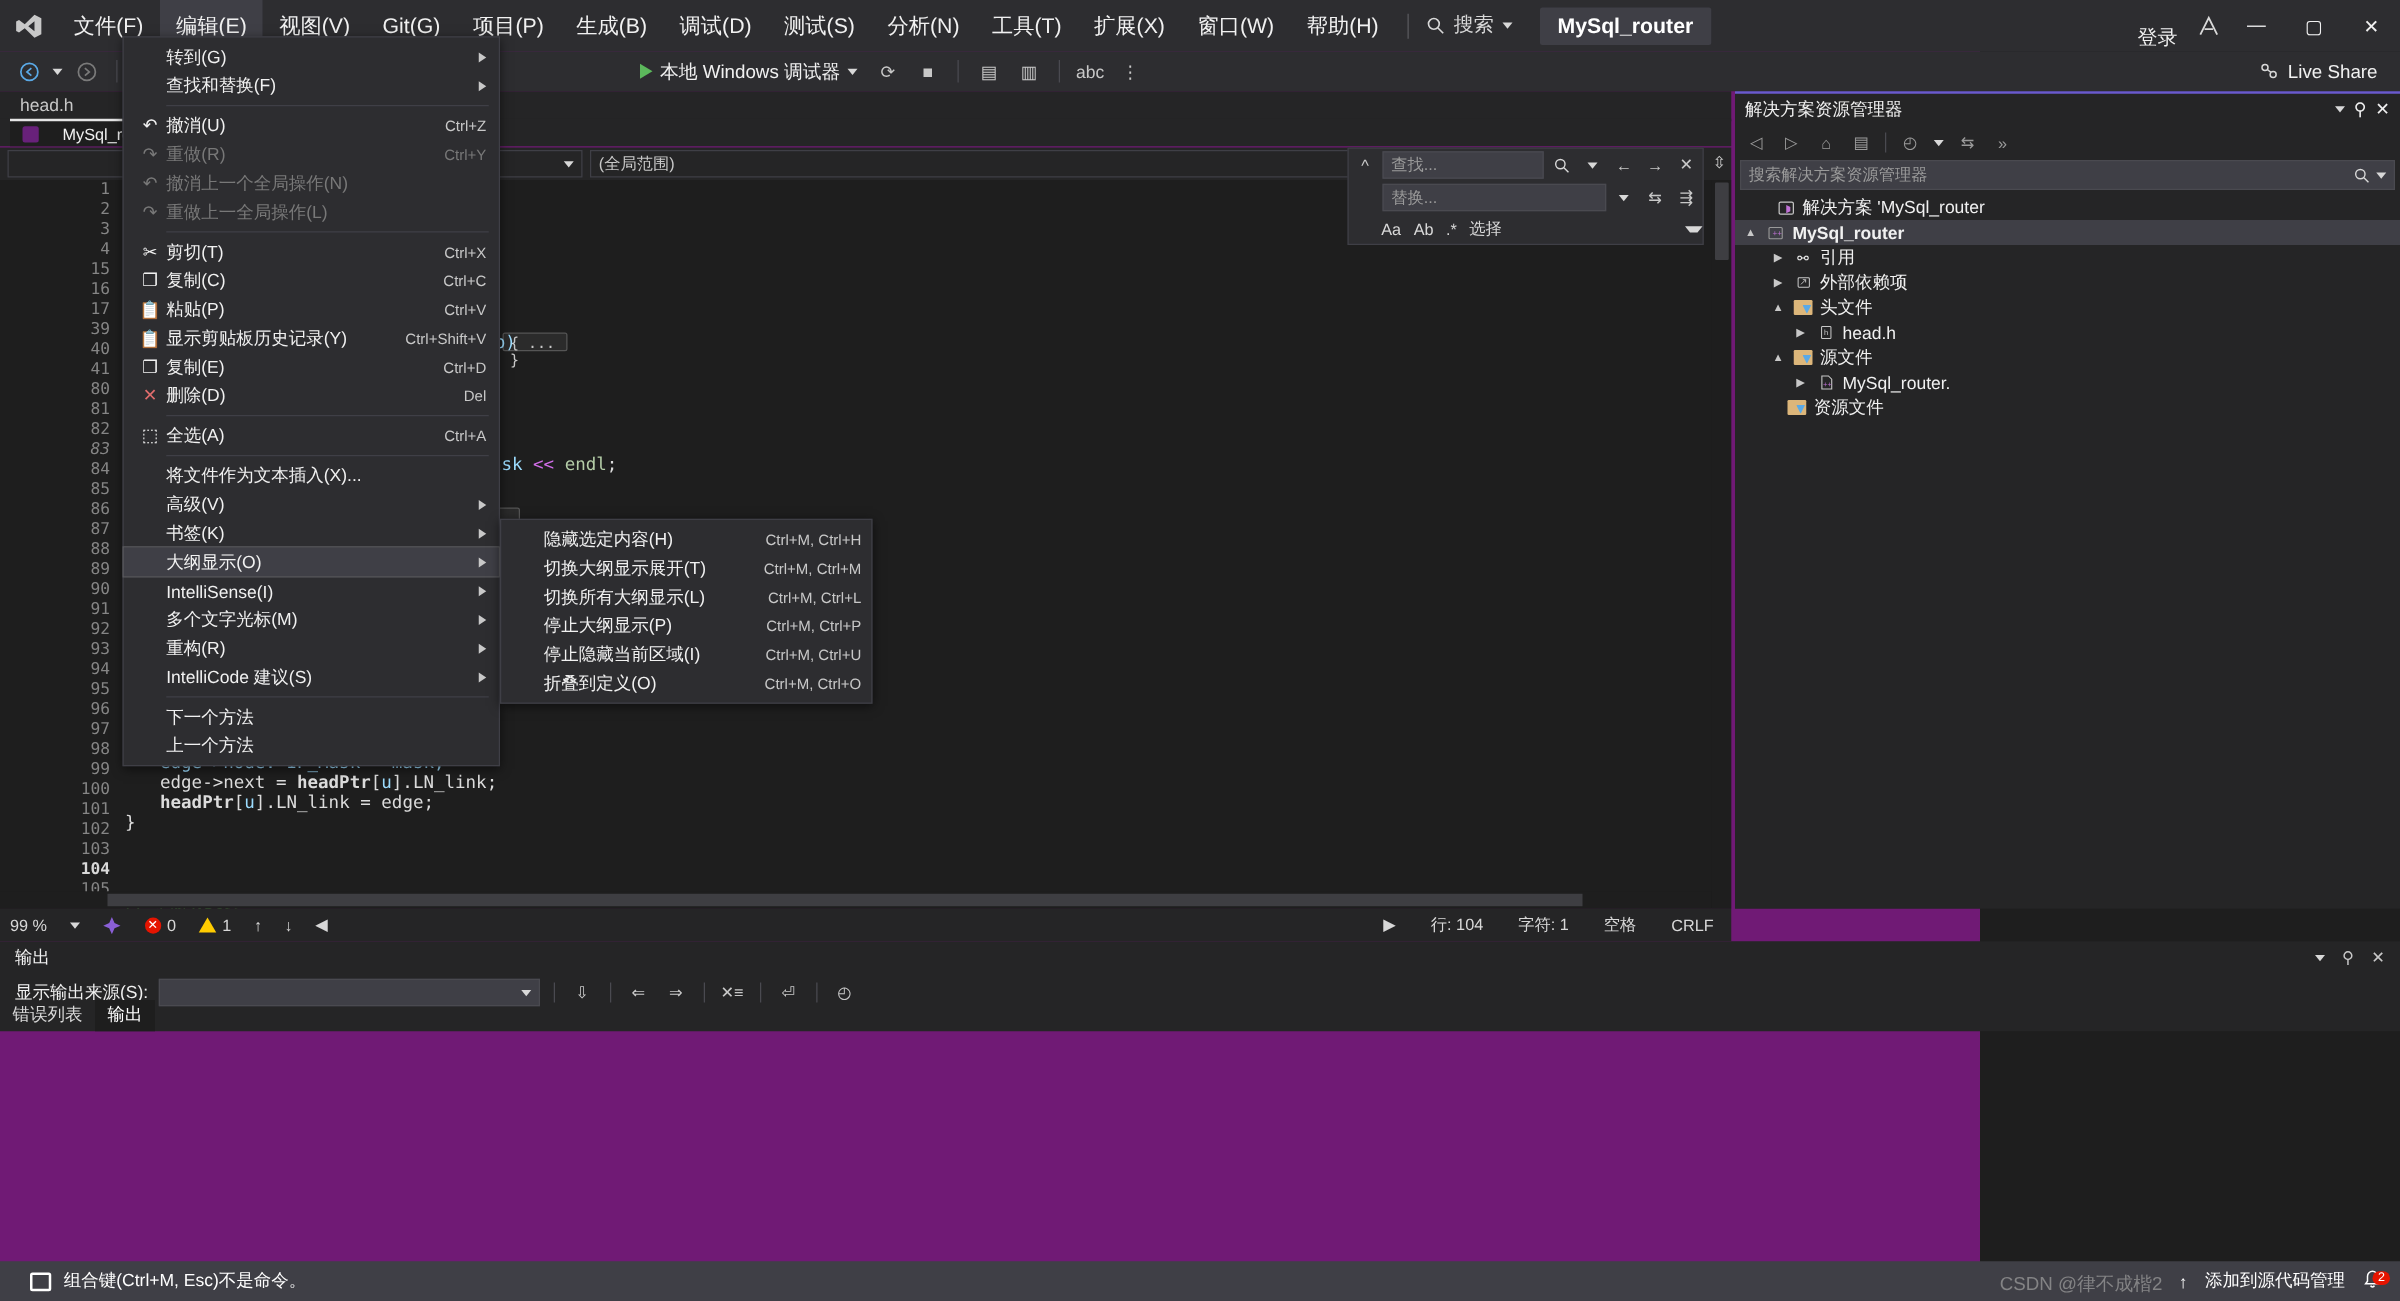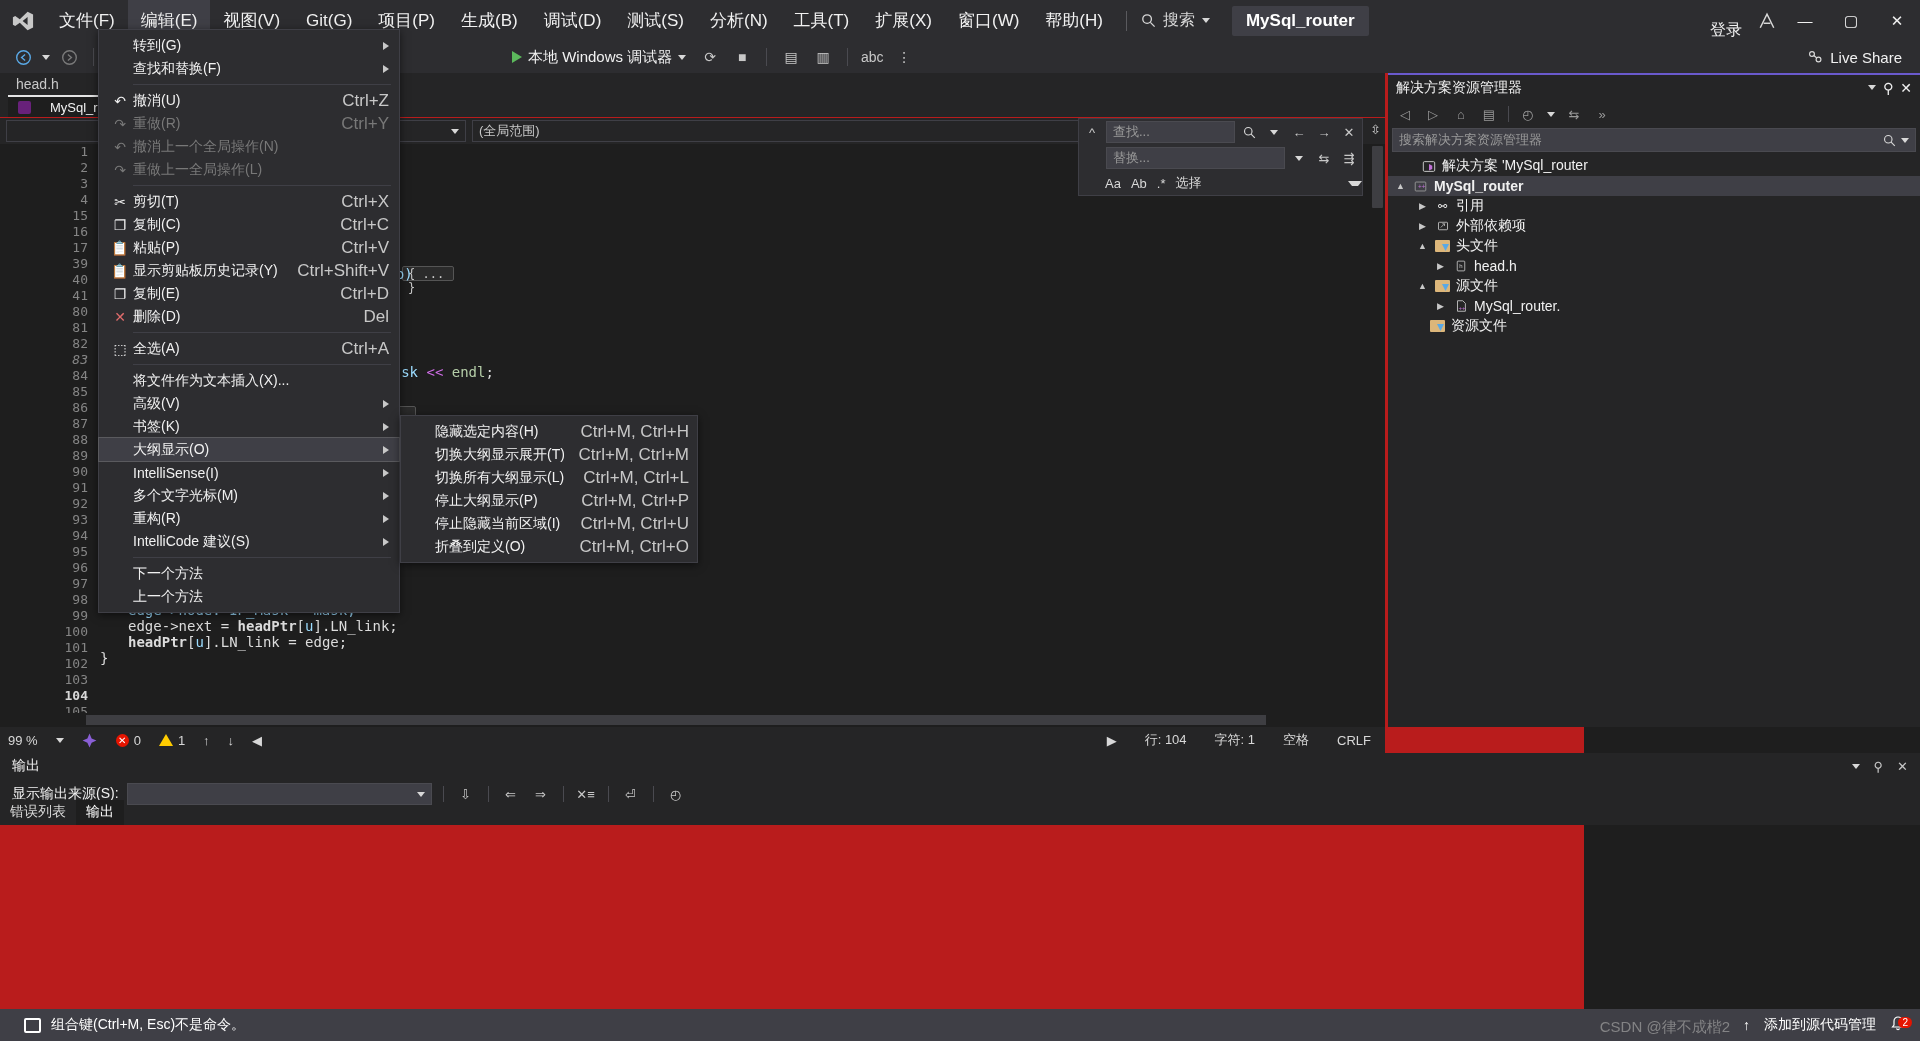--- a/index.html
+++ b/index.html
@@ -3,21 +3,21 @@
 <meta charset="utf-8">
 <style>
   * { box-sizing: border-box; margin: 0; padding: 0; }
   html, body {
     width: 1920px; height: 1041px;
     background: #1e1e1e;
     font-family: "Liberation Sans", "DejaVu Sans", sans-serif;
     color: #f1f1f1;
     overflow: hidden;
   }
-  .app { position: relative; width: 1584px; height: 1041px; background: #b91c1c; }
+  .app { position: relative; width: 1584px; height: 1041px; background: #701a75; }
 
   
   .titlebar {
     position: absolute; left: 0; top: 0; width: 1920px; height: 41px;
     background: #2d2d30; display: flex; align-items: center;
   }
   .vs-logo { width: 46px; height: 41px; display: flex; align-items: center; justify-content: center; }
   .vs-logo svg { width: 22px; height: 22px; }
   .menubar { display: flex; align-items: center; height: 41px; }
   .menu-item {
@@ -180,21 +180,21 @@
     box-shadow: 0 2px 8px rgba(0,0,0,.55);
   }
   .mrow {
     height: 23px; display: flex; align-items: center; font-size: 14px;
     color: #f1f1f1; padding-left: 8px; position: relative;
   }
   .mrow.hl { background: #3f3f46; outline: 1px solid #5a5a5e; }
   .mrow.disabled { color: #787878; }
   .mrow .micon { width: 26px; display: flex; align-items: center; justify-content: center; }
   .mrow .mlabel { flex: 1; }
-  .mrow .mkey { color: #c8c8c8; font-size: 17px; padding-right: 10px; }
+  .mrow .mkey { color: #c8c8c8; font-size: 12px; padding-right: 10px; }
   .mrow.disabled .mkey { color: #787878; }
   .mrow .marrow {
     position: absolute; right: 10px; width: 0; height: 0;
     border-top: 4px solid transparent; border-bottom: 4px solid transparent; border-left: 6px solid #c8c8c8;
   }
   .msep { height: 1px; background: #3f3f46; margin: 4px 8px 4px 34px; }
 
   
   .submenu {
     position: absolute; left: 400px; top: 415px; width: 298px;

